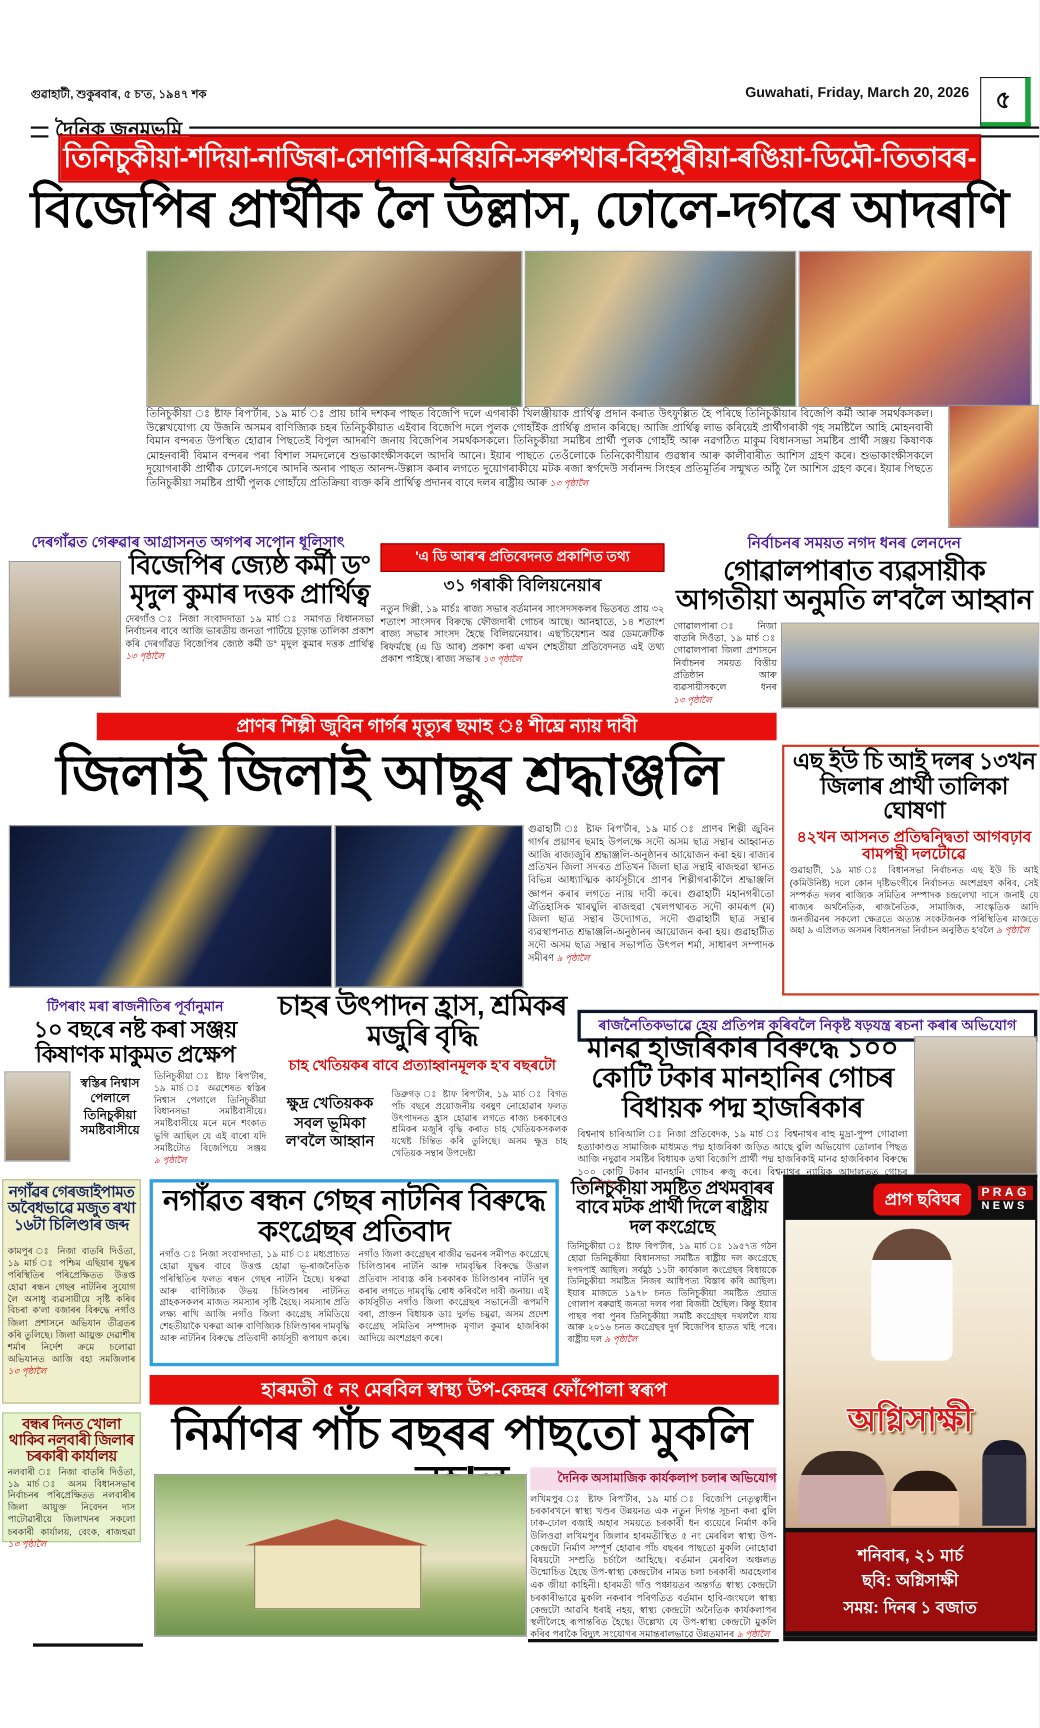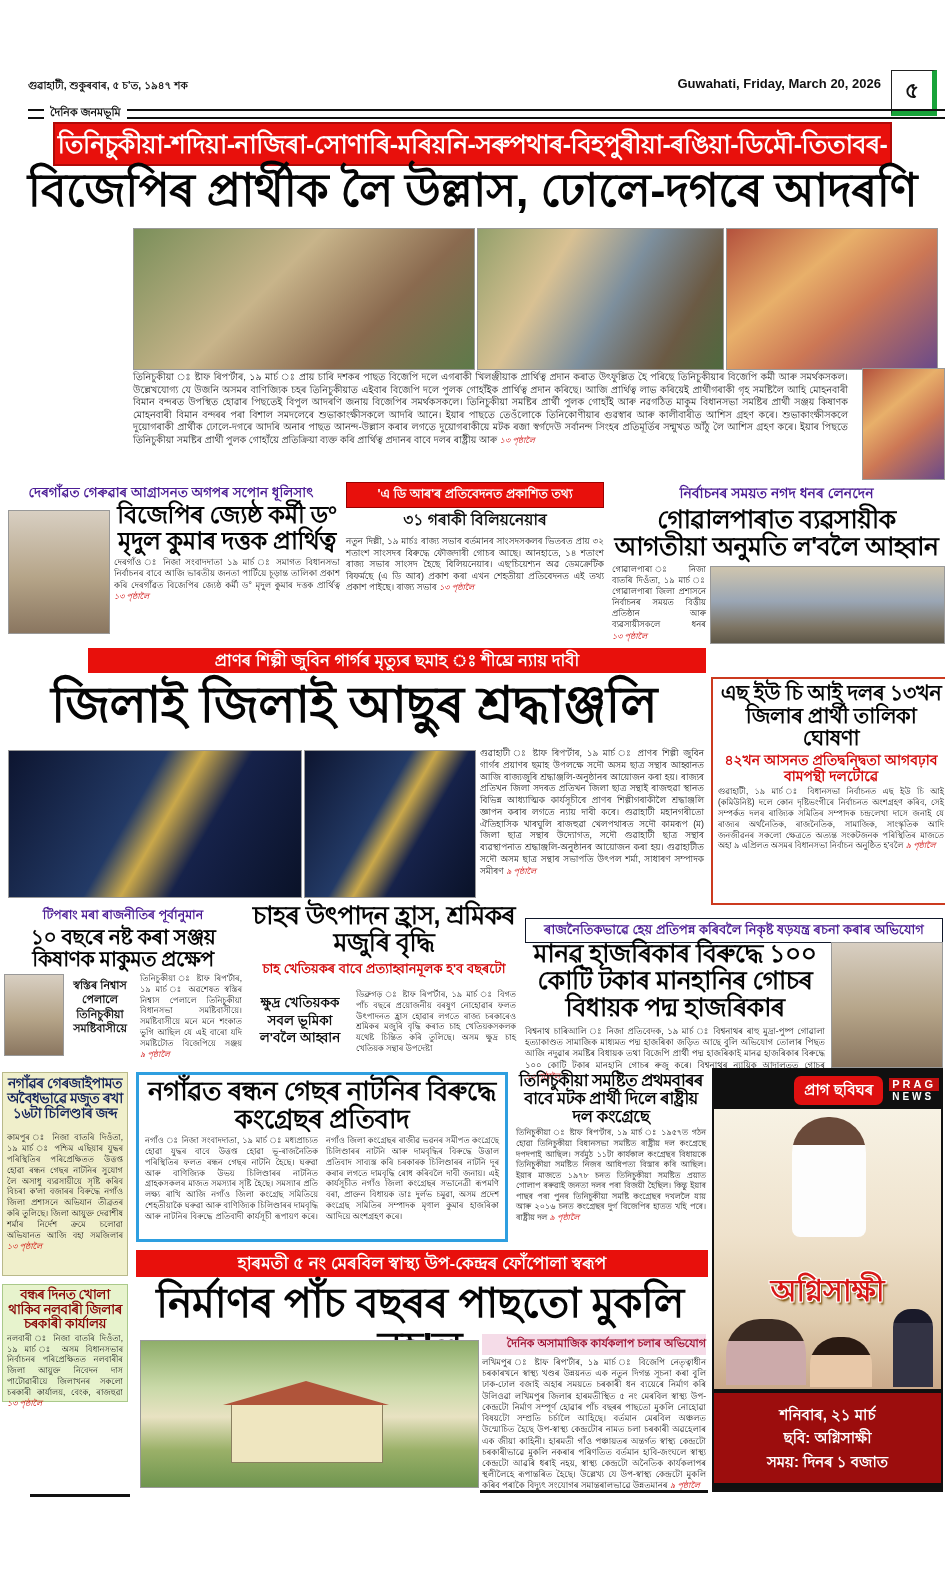--- a/index.html
+++ b/index.html
@@ -33,21 +33,21 @@
   <div class="abs" style="left:28px;top:78px;font-size:10.5px;font-weight:bold;">গুৱাহাটী, শুকুৰবাৰ, ৫ চ'ত, ১৯৪৭ শক</div>
   <div class="abs" style="right:64px;top:76px;font-size:13px;font-weight:bold;">Guwahati, Friday, March 20, 2026</div>
   <div class="abs" style="right:8px;top:70px;width:40px;height:40px;border:1.5px solid #222;
        border-right:5px solid #17a339;border-bottom:5px solid #17a339;background:#fff;
        display:flex;align-items:center;justify-content:center;font-size:22px;font-weight:800;">
     <span>৫</span>
   </div>
 
   <div class="abs" style="left:28px;top:104px;right:0;display:flex;align-items:center;gap:6px;">
     <span class="masthead-line" style="width:16px;"></span>
-    <span style="font-size:11px;font-weight:800;">দৈনিক জনমভূমি</span>
+    <span style="font-size:18px;font-weight:800;">দৈনিক জনমভূমি</span>
     <span class="masthead-line" style="flex:1;"></span>
   </div>
 
   <div class="abs red-strip" style="left:55px;top:124px;width:835px;height:40px;font-size:25px;
        line-height:40px;letter-spacing:-0.5px;outline:2px solid #b00a08;">তিনিচুকীয়া-শদিয়া-নাজিৰা-সোণাৰি-মৰিয়নি-সৰুপথাৰ-বিহপুৰীয়া-ৰঙিয়া-ডিমৌ-তিতাবৰ-খোৱাং</div>
 
   <div class="abs hl" style="left:0;top:166px;width:945px;font-size:46px;">বিজেপিৰ প্ৰাৰ্থীক লৈ উল্লাস, ঢোলে-দগৰে আদৰণি</div>
 
 
   <div class="abs photo" style="left:133px;top:228px;width:340px;height:140px;"></div>
@@ -66,21 +66,21 @@
     <div class="abs" style="left:112px;top:20px;width:226px;">
       <div class="hl" style="font-size:24px;">বিজেপিৰ জ্যেষ্ঠ কৰ্মী ড° মৃদুল কুমাৰ দত্তক প্ৰাৰ্থিত্ব</div>
       <div class="body-txt" style="font-size:8.6px;margin-top:3px;">
         <span>দেৰগাঁও ঃ নিজা সংবাদদাতা ১৯ মাৰ্চ ঃ সমাগত বিধানসভা নিৰ্বাচনৰ বাবে আজি ভাৰতীয় জনতা পাৰ্টিয়ে চূড়ান্ত তালিকা প্ৰকাশ কৰি দেৰগাঁৱত বিজেপিৰ জ্যেষ্ঠ কৰ্মী ড° মৃদুল কুমাৰ দত্তক প্ৰাৰ্থিত্ব</span>
         <span class="jump">১৩ পৃষ্ঠালৈ</span>
       </div>
     </div>
   </div>
 
   <div class="abs" style="left:346px;top:482px;width:258px;height:162px;">
-    <div class="kicker-box" style="font-size:12.5px;padding:2px 0;border:1px solid #900;">'এ ডি আৰ'ৰ প্ৰতিবেদনত প্ৰকাশিত তথ্য</div>
+    <div class="kicker-box" style="font-size:12.5px;padding:2px 0;border:1px solid #900;margin-top:12px;">'এ ডি আৰ'ৰ প্ৰতিবেদনত প্ৰকাশিত তথ্য</div>
     <div class="sub" style="font-size:15.5px;">৩১ গৰাকী বিলিয়নেয়াৰ</div>
     <div class="body-txt" style="font-size:8.8px;margin-top:2px;">
       <span>নতুন দিল্লী, ১৯ মাৰ্চঃ ৰাজ্য সভাৰ বৰ্তমানৰ সাংসদসকলৰ ভিতৰত প্ৰায় ৩২ শতাংশ সাংসদৰ বিৰুদ্ধে ফৌজদাৰী গোচৰ আছে। আনহাতে, ১৪ শতাংশ ৰাজ্য সভাৰ সাংসদ হৈছে বিলিয়নেয়াৰ। এছ'চিয়েশ্যন অৱ ডেমক্ৰেটিক ৰিফৰ্মছে (এ ডি আৰ) প্ৰকাশ কৰা এখন শেহতীয়া প্ৰতিবেদনত এই তথ্য প্ৰকাশ পাইছে। ৰাজ্য সভাৰ</span>
       <span class="jump">১৩ পৃষ্ঠালৈ</span>
     </div>
   </div>
 
   <div class="abs" style="left:610px;top:482px;width:333px;height:162px;">
     <div class="kicker" style="font-size:14px;">নিৰ্বাচনৰ সময়ত নগদ ধনৰ লেনদেন</div>
     <div class="hl" style="font-size:25px;">গোৱালপাৰাত ব্যৱসায়ীক আগতীয়া অনুমতি ল'বলৈ আহ্বান</div>
@@ -124,21 +124,21 @@
   </div>
 
   <div class="abs" style="left:250px;top:902px;width:268px;height:164px;">
     <div class="hl" style="font-size:25px;">চাহৰ উৎপাদন হ্ৰাস, শ্ৰমিকৰ মজুৰি বৃদ্ধি</div>
     <div class="sub" style="font-size:13px;color:#d30a0a;margin-top:3px;">চাহ খেতিয়কৰ বাবে প্ৰত্যাহ্বানমূলক হ'ব বছৰটো</div>
     <div class="abs pull" style="left:0;top:92px;width:100px;font-size:13.5px;">ক্ষুদ্ৰ খেতিয়কক সবল ভূমিকা ল'বলৈ আহ্বান</div>
     <div class="abs body-txt" style="left:106px;top:88px;width:160px;font-size:8.2px;">ডিব্ৰুগড় ঃ ষ্টাফ ৰিপ'ৰ্টাৰ, ১৯ মাৰ্চ ঃ বিগত পাঁচ বছৰে প্ৰয়োজনীয় বৰষুণ নোহোৱাৰ ফলত উৎপাদনত হ্ৰাস হোৱাৰ লগতে ৰাজ্য চৰকাৰেও শ্ৰমিকৰ মজুৰি বৃদ্ধি কৰাত চাহ খেতিয়কসকলক যথেষ্ট চিন্তিত কৰি তুলিছে। অসম ক্ষুদ্ৰ চাহ খেতিয়ক সন্থাৰ উপদেষ্টা</div>
   </div>
 
   <div class="abs" style="left:525px;top:918px;width:418px;height:150px;">
-    <div class="kicker" style="font-size:13px;background:#fff;border:1px solid #0f172a;padding:1px 0;">ৰাজনৈতিকভাৱে হেয় প্ৰতিপন্ন কৰিবলৈ নিকৃষ্ট ষড়যন্ত্ৰ ৰচনা কৰাৰ অভিযোগ</div>
+    <div class="kicker" style="font-size:13px;background:#fff;border:3px solid #0f172a;padding:1px 0;">ৰাজনৈতিকভাৱে হেয় প্ৰতিপন্ন কৰিবলৈ নিকৃষ্ট ষড়যন্ত্ৰ ৰচনা কৰাৰ অভিযোগ</div>
     <div class="abs photo p-portrait" style="right:0;top:24px;width:110px;height:124px;"></div>
     <div class="abs hl" style="left:0;top:22px;width:300px;font-size:25px;">মানৱ হাজৰিকাৰ বিৰুদ্ধে ১০০ কোটি টকাৰ মানহানিৰ গোচৰ বিধায়ক পদ্ম হাজৰিকাৰ</div>
     <div class="abs body-txt" style="left:0;top:108px;width:300px;font-size:8.5px;">
       <span>বিশ্বনাথ চাৰিআলি ঃ নিজা প্ৰতিবেদক, ১৯ মাৰ্চ ঃ বিশ্বনাথৰ ৰাহু মুদ্ৰা-পুষ্প গোৱালা হত্যাকাণ্ডত সামাজিক মাধ্যমত পদ্ম হাজৰিকা জড়িত আছে বুলি অভিযোগ তোলাৰ পিছত আজি নদুৱাৰ সমষ্টিৰ বিধায়ক তথা বিজেপি প্ৰাৰ্থী পদ্ম হাজৰিকাই মানৱ হাজৰিকাৰ বিৰুদ্ধে ১০০ কোটি টকাৰ মানহানি গোচৰ ৰুজু কৰে। বিশ্বনাথৰ ন্যায়িক আদালতত গোচৰ</span>
       <span class="jump">১৩ পৃষ্ঠালৈ</span>
     </div>
   </div>
 
   <div class="abs" style="left:2px;top:1072px;width:126px;height:204px;background:#f0efcb;border:1px solid #b9b98a;
        padding:3px 4px;box-sizing:border-box;">

